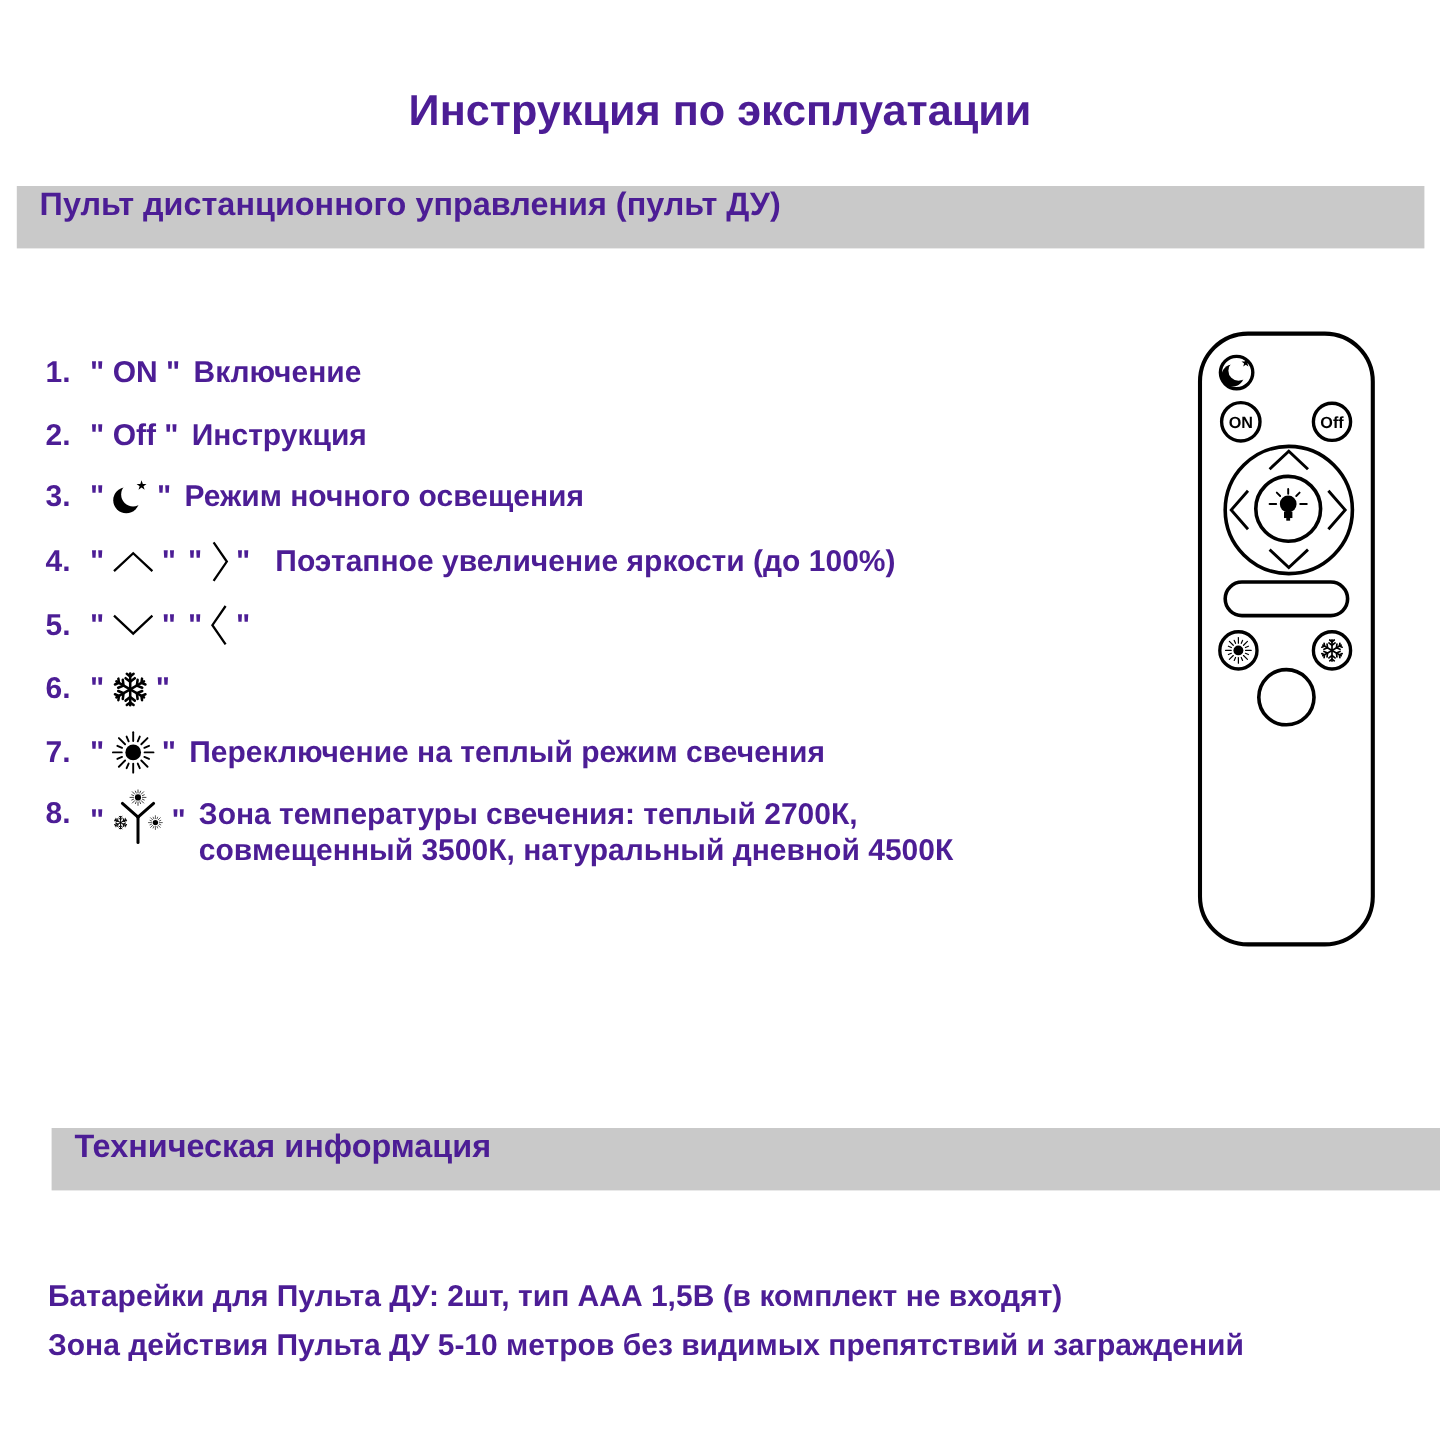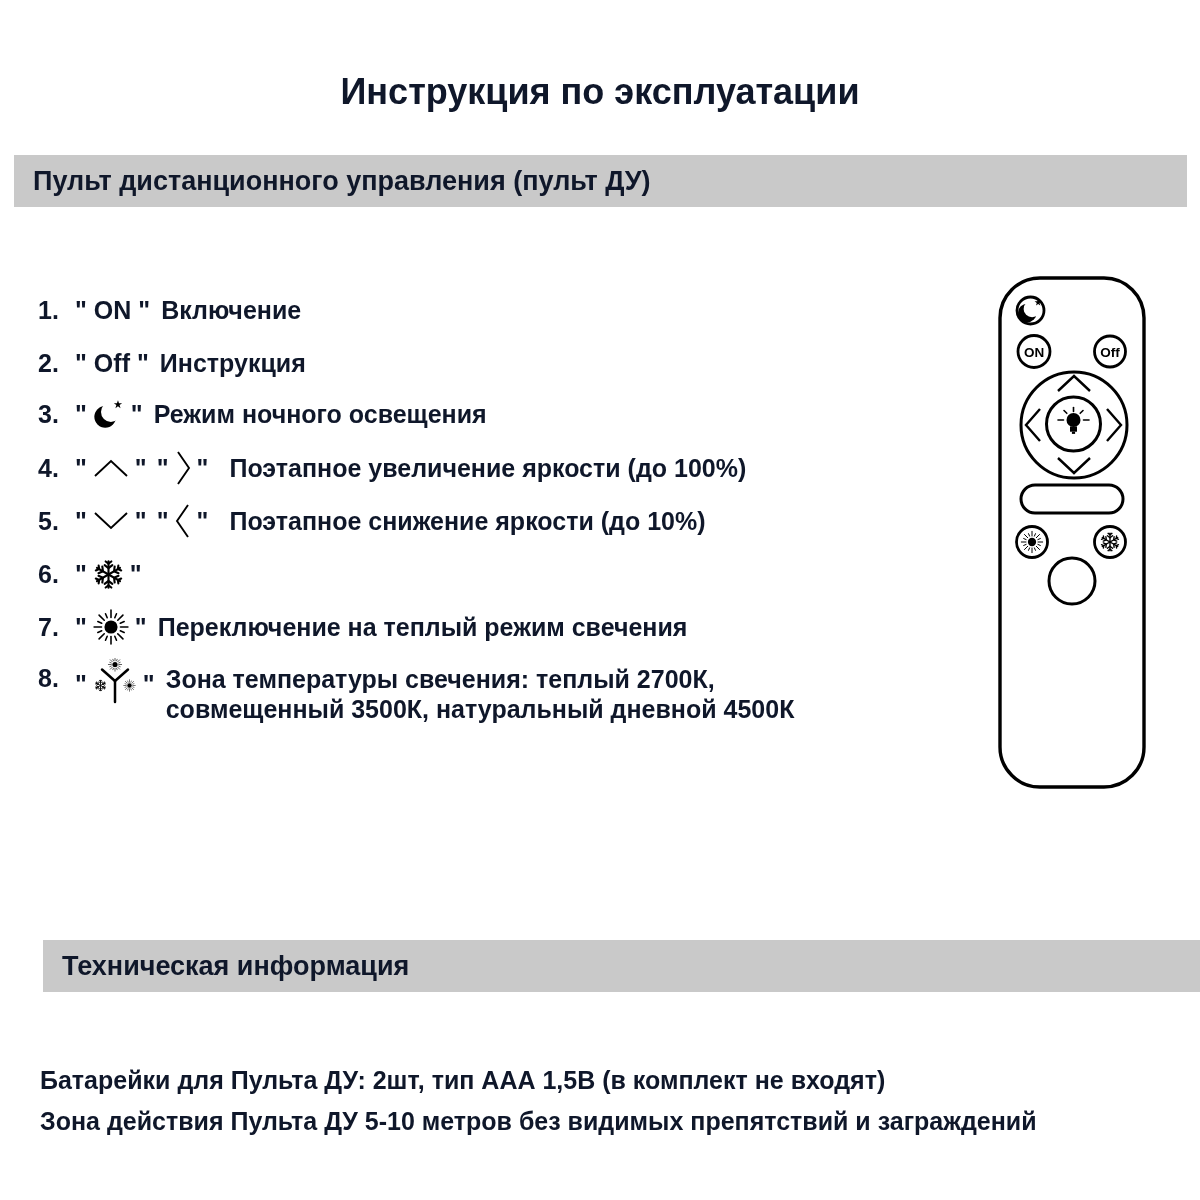--- a/index.html
+++ b/index.html
@@ -1,21 +1,21 @@
 <!DOCTYPE html>
 <html><head>
 <meta charset="utf-8">
 <style>
   html,body{margin:0;padding:0;background:#fff;}
   .page{position:relative;width:1200px;height:1200px;background:#fff;overflow:hidden;
         font-family:"Liberation Sans",sans-serif;font-weight:bold;color:#000;}
   .title{position:absolute;top:72px;left:0;width:1200px;text-align:center;
          font-size:36px;line-height:40px;}
   .section-bar{position:absolute;left:14px;width:1173px;height:52px;background:#c9c9c9;
-               display:flex;align-items:center;}
+               display:flex;align-items:flex-start;}
   .section-bar span{font-size:27px;padding-left:19px;white-space:nowrap;}
   #bar-remote{top:155px;}
   #bar-tech{top:940px;}
   .item{position:absolute;left:38px;display:flex;align-items:center;height:36px;font-size:25px;}
   .item .num{width:32px;flex:0 0 auto;}
   .item .toks{display:flex;align-items:center;flex:0 0 auto;}
   .item .q{margin:0 5px;}
   .item .lbl{margin:0 2px;white-space:nowrap;}
   .item .desc{margin-left:6px;white-space:nowrap;}
   .item .desc.wide{margin-left:16px;}
@@ -24,21 +24,21 @@
   .item.multiline .toks, .item.multiline .num{margin-top:0px;}
   .item.multiline .icon-slot{margin-top:-6px;}
   .tk-icon{display:block;}
   .remote{position:absolute;left:990px;top:270px;}
   .tech-line{position:absolute;left:40px;font-size:25px;line-height:32px;white-space:nowrap;}
   #tech-0{top:1022px;} #tech-1{top:1064px;} #tech-2{top:1105px;}
 </style>
 </head>
 <body>
 
-<div class="page" style="background: rgb(255, 255, 255); color: #0f172a; text-decoration: underline;">
+<div class="page" style="background: rgb(255, 255, 255); color: #4c1d95; text-decoration: underline;">
 
   <svg width="0" height="0" style="position:absolute" aria-hidden="true">
     <defs>
       <symbol id="sym-moon" viewBox="0 0 36 36">
         <circle cx="14" cy="21" r="11.5" fill="#000"></circle>
         <circle cx="20" cy="16" r="10.5" fill="#fff"></circle>
         <path d="M27.5 3.5 L28.6 6.6 L31.9 6.6 L29.2 8.6 L30.2 11.8 L27.5 9.9 L24.8 11.8 L25.8 8.6 L23.1 6.6 L26.4 6.6 Z" fill="#000"></path>
       </symbol>
       <symbol id="sym-sun" viewBox="0 0 36 36">
         <circle cx="18" cy="18" r="6.2" fill="#000"></circle>
@@ -187,23 +187,20 @@
           </span>
           <span class="q">"</span>
           <span class="q">"</span>
           <span class="icon-slot">
             <svg class="tk-icon" width="18" height="38">
               <use href="#sym-chevron-left" width="18" height="38"></use>
             </svg>
           </span>
           <span class="q">"</span>
         </span>
-        <span class="desc wide">
-          <span class="dline">Поэтапное снижение яркости (до 10%)</span>
-        </span>
       </div>
       <div class="item" style="top: 556px;">
         <span class="num">6.</span>
         <span class="toks">
           <span class="q">"</span>
           <span class="icon-slot">
             <svg class="tk-icon" width="33" height="33">
               <use href="#sym-snowflake" width="33" height="33"></use>
             </svg>
           </span>

